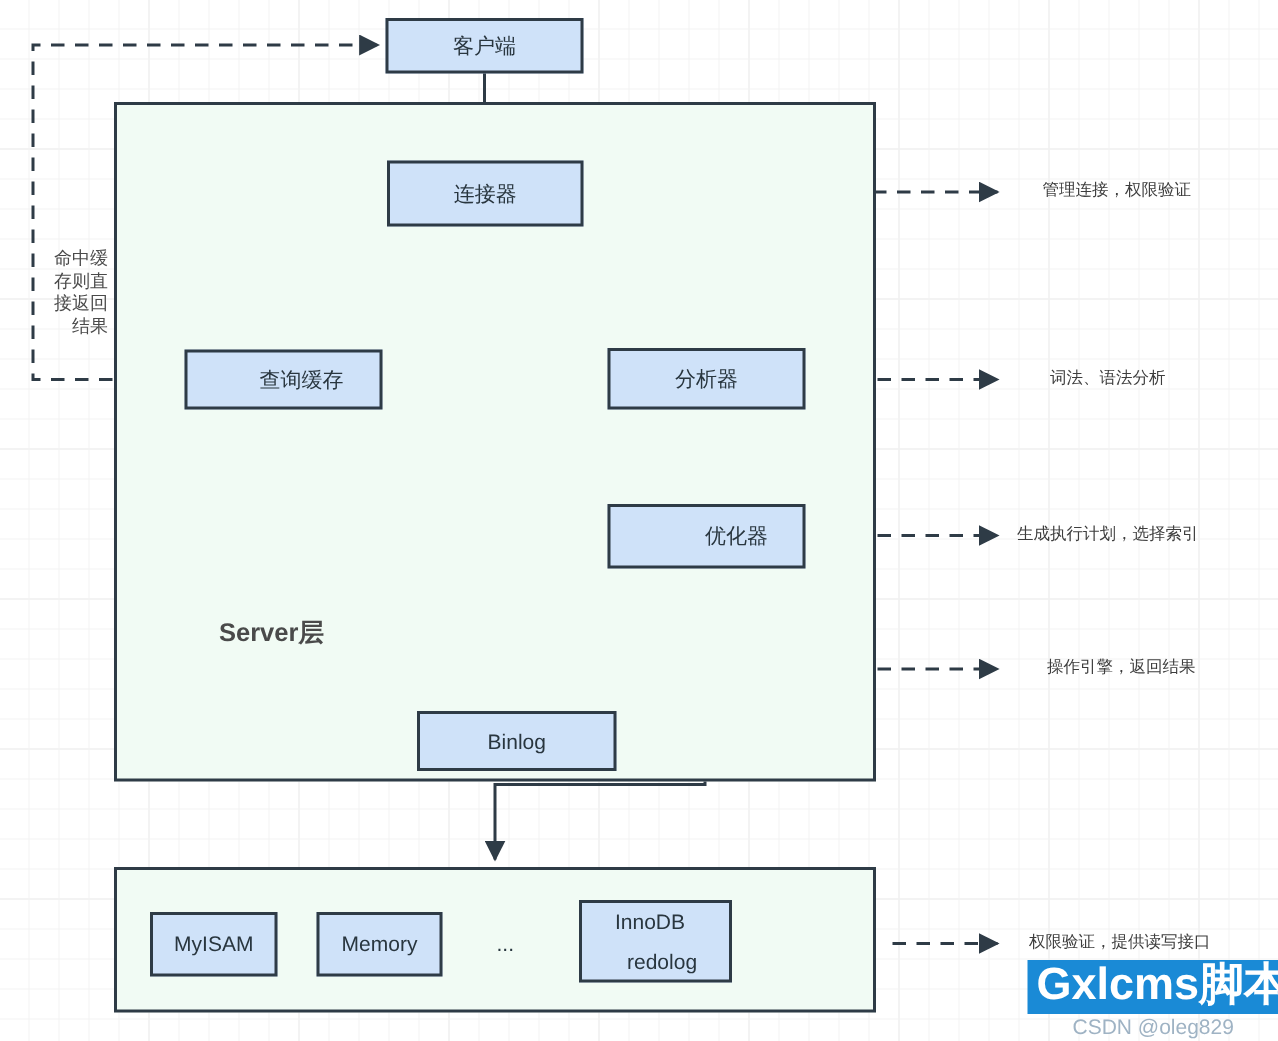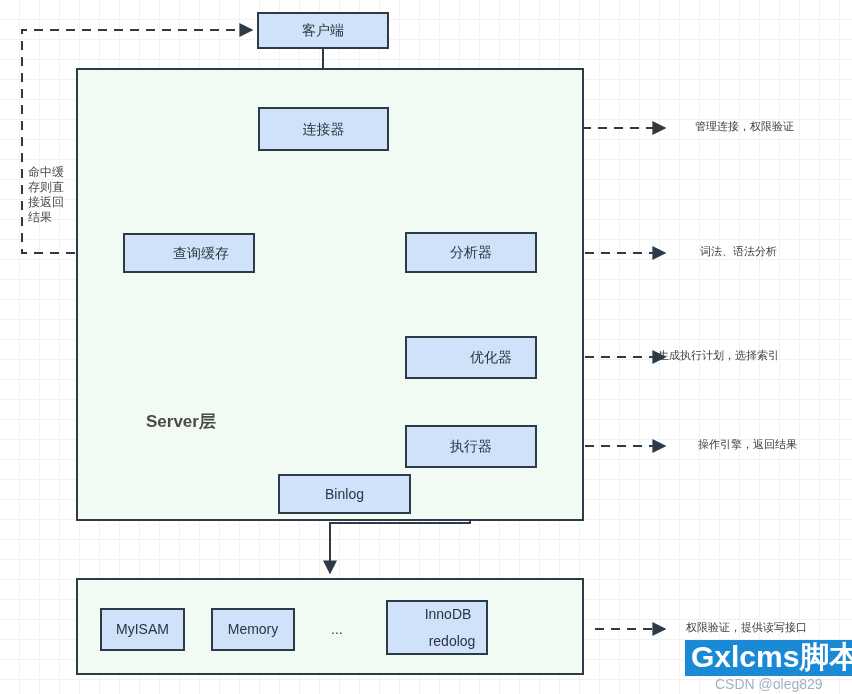--- a/index.html
+++ b/index.html
@@ -53,31 +53,31 @@
     color:#4a4a4a;
     z-index:3;
     white-space:nowrap;
   }
   .sidelabel{
     position:absolute;
     font-size:12px;
     color:#4a4a4a;
     line-height:1.25;
     width:44px;
-    text-align:left;
+    text-align:right;
     z-index:4;
   }
   .ellipsis{
     position:absolute;
     font-size:14px;color:#29363f;
     z-index:3;
   }
   .innodb{
     flex-direction:column;
-    align-items:center;
+    align-items:flex-start;
     justify-content:center;
     padding-left:22px;
     gap:10px;
   }
   .innodb span{display:block;}
   .innodb .l2{padding-left:8px;}
   .wm{
     position:absolute;
     z-index:9;
   }
@@ -140,21 +140,20 @@
   <div class="node" style="left:258px;top:107px;width:131px;height:44px;">连接器</div>
 
   <div class="node" style="left:257px;top:12px;width:132px;height:37px;">客户端</div>
 
   <div class="node" style="left:123px;top:233px;width:132px;height:40px;padding-left:24px;">查询缓存</div>
 
   <div class="node" style="left:405px;top:232px;width:132px;height:41px;">分析器</div>
 
   <div class="node" style="left:405px;top:336px;width:132px;height:43px;padding-left:40px;">优化器</div>
 
-  <div class="node" style="left:405px;top:425px;width:132px;height:43px;">执行器</div>
 
   <div class="node" style="left:278px;top:474px;width:133px;height:40px;">Binlog</div>
 
   <div class="node" style="left:100px;top:608px;width:85px;height:43px;">MyISAM</div>
 
   <div class="node" style="left:211px;top:608px;width:84px;height:43px;">Memory</div>
 
   <div class="ellipsis" style="left:331px;top:621px;">...</div>
 
   <div class="node innodb" style="left:386px;top:600px;width:102px;height:55px;">
@@ -163,21 +162,21 @@
   </div>
 
   <div class="serverlabel" style="left:146px;top:410px;">Server层</div>
 
   <div class="sidelabel" style="left:28px;top:165px;">命中缓存则直接返回结果</div>
 
   <div class="anno" style="left:695px;top:119px;">管理连接，权限验证</div>
 
   <div class="anno" style="left:700px;top:244px;">词法、语法分析</div>
 
-  <div class="anno" style="left:658px;top:348px;">生成执行计划，选择索引</div>
+  <div class="anno" style="left:678px;top:348px;">生成执行计划，选择索引</div>
 
   <div class="anno" style="left:698px;top:437px;">操作引擎，返回结果</div>
 
   <div class="anno" style="left:686px;top:620px;">权限验证，提供读写接口</div>
 
   <div class="wm" style="left:685px;top:640px;">
     <div class="wm-bar">Gxlcms脚本</div>
     <div class="wm-sub">CSDN @oleg829</div>
   </div>
 

